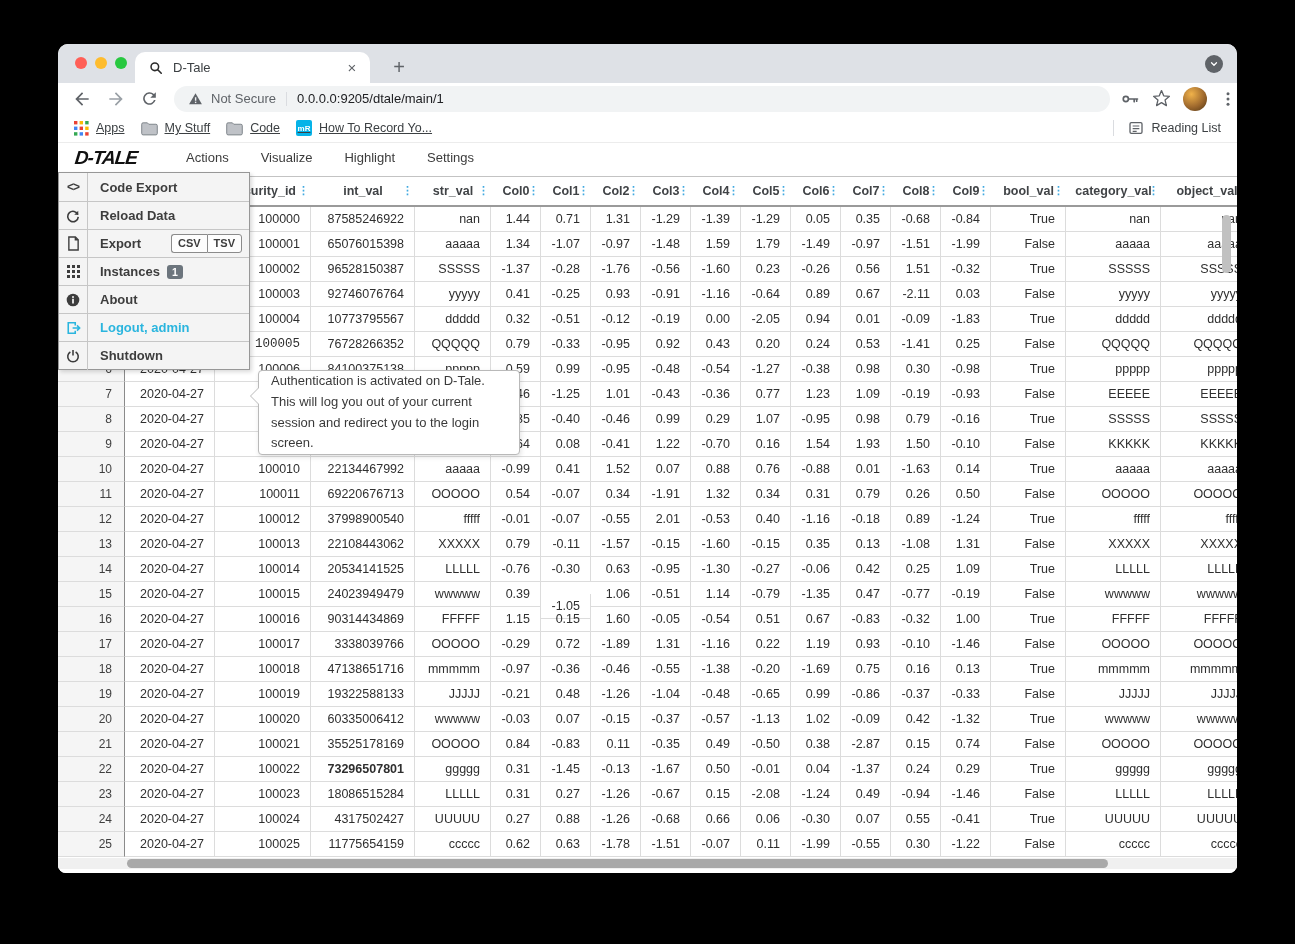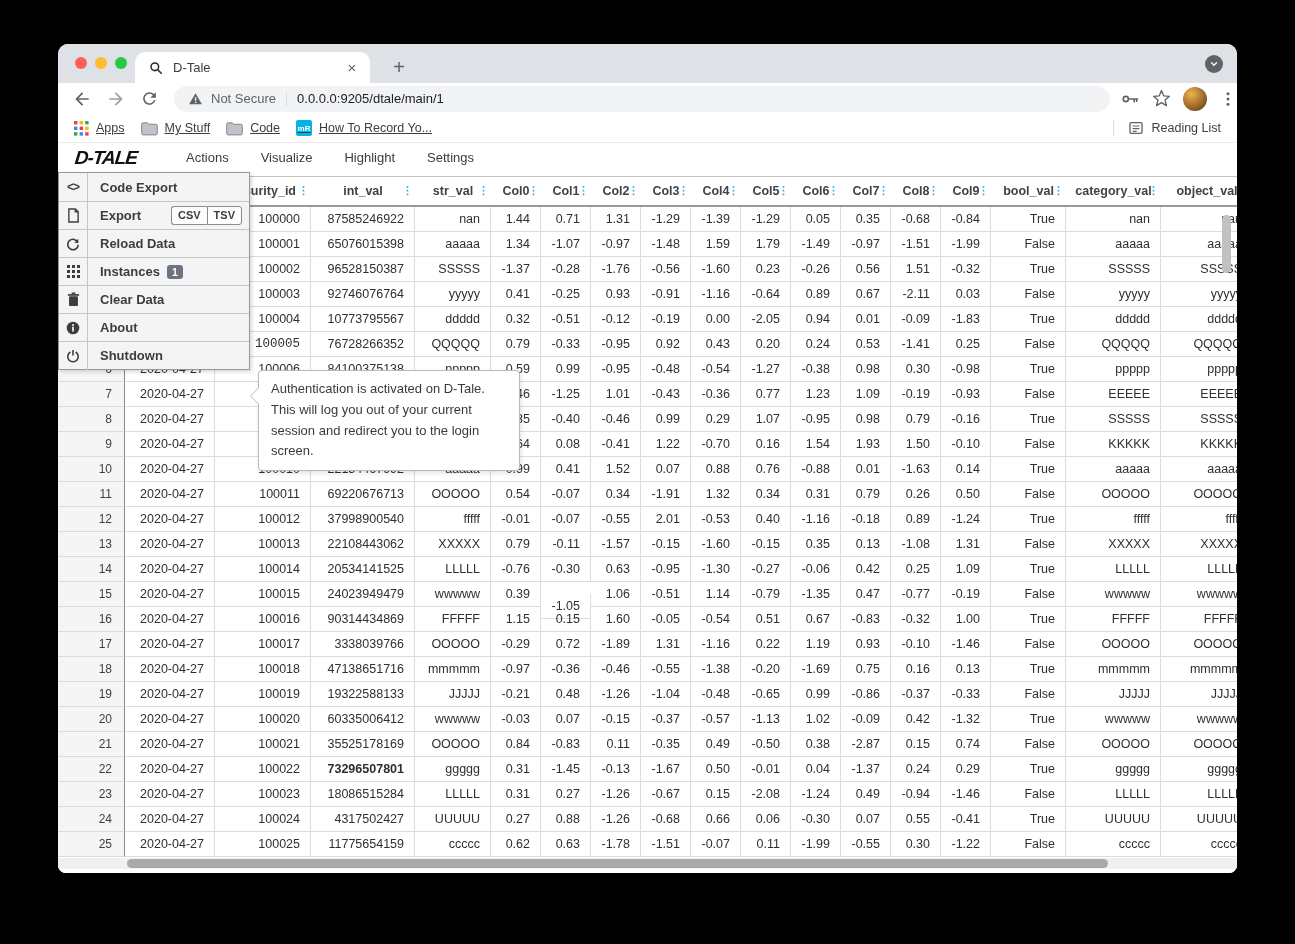--- a/index.html
+++ b/index.html
@@ -80,21 +80,21 @@
               border-radius:3px; padding:1px 5px; }
   .mi-btns { position:absolute; right:7px; top:4px; display:flex; }
   .mi-btn { border:1px solid #8b8b8b; background:#fdfdfd; font-size:11px; font-weight:bold; color:#3d3d3d;
             padding:2px 6px; line-height:1.2; }
   .mi-btn:first-child { border-radius:3px 0 0 3px; border-right:none; }
   .mi-btn:last-child  { border-radius:0 3px 3px 0; }
   .code-glyph { font-size:12px; font-weight:bold; color:#3d3d3d; letter-spacing:-1px; }
 
   
   .tooltip { position:absolute; left:200px; top:227px; width:262px; background:#fff; border:1px solid #b9b9b9;
-             border-radius:4px; padding:8px 12px; font-size:13px; line-height:1.6; color:#3a3a3a; z-index:20;
+             border-radius:4px; padding:0 12px; font-size:13px; line-height:1.6; color:#3a3a3a; z-index:20;
              box-shadow:1px 2px 5px rgba(0,0,0,.12); }
   .tooltip:before { content:""; position:absolute; left:-9px; top:16px; border:9px solid transparent;
                     border-left:none; border-right:9px solid #b9b9b9; }
   .tooltip:after  { content:""; position:absolute; left:-8px; top:17px; border:8px solid transparent;
                     border-left:none; border-right:8px solid #fff; }
 
   svg { display:block; }
 </style>
 </head>
 <body>
@@ -830,39 +830,39 @@
 
     <div class="menu" id="dtale-menu">
         <div class="mi">
           <span class="mi-icon">
             <span class="code-glyph">&lt;&gt;</span>
           </span>
           <span class="mi-label">Code Export</span>
         </div>
         <div class="mi">
           <span class="mi-icon">
+            <svg width="14" height="14" viewBox="0 0 16 16">
+              <path d="M13.6 6.4A6 6 0 1 0 14 9" fill="none" stroke="#3d3d3d" stroke-width="1.8"></path>
+              <path d="M14 2v4.6H9.4z" fill="#3d3d3d"></path>
+            </svg>
+          </span>
+          <span class="mi-label">Reload Data</span>
+        </div>
+        <div class="mi">
+          <span class="mi-icon">
             <svg width="13" height="15" viewBox="0 0 14 16">
               <path d="M2 1h7l3 3v11H2z" fill="none" stroke="#3d3d3d" stroke-width="1.5"></path>
               <path d="M9 1v3h3" fill="none" stroke="#3d3d3d" stroke-width="1.5"></path>
             </svg>
           </span>
           <span class="mi-label">Export</span>
           <span class="mi-btns">
             <span class="mi-btn">CSV</span>
             <span class="mi-btn">TSV</span>
           </span>
-        </div>
-        <div class="mi">
-          <span class="mi-icon">
-            <svg width="14" height="14" viewBox="0 0 16 16">
-              <path d="M13.6 6.4A6 6 0 1 0 14 9" fill="none" stroke="#3d3d3d" stroke-width="1.8"></path>
-              <path d="M14 2v4.6H9.4z" fill="#3d3d3d"></path>
-            </svg>
-          </span>
-          <span class="mi-label">Reload Data</span>
         </div>
         <div class="mi">
           <span class="mi-icon">
             <svg width="13" height="13" viewBox="0 0 13 13">
               <g fill="#3d3d3d">
                 <rect x="0" y="0" width="3" height="3"></rect>
                 <rect x="5" y="0" width="3" height="3"></rect>
                 <rect x="10" y="0" width="3" height="3"></rect>
                 <rect x="0" y="5" width="3" height="3"></rect>
                 <rect x="5" y="5" width="3" height="3"></rect>
@@ -871,37 +871,36 @@
                 <rect x="5" y="10" width="3" height="3"></rect>
                 <rect x="10" y="10" width="3" height="3"></rect>
               </g>
             </svg>
           </span>
           <span class="mi-label">Instances</span>
           <span class="mi-badge">1</span>
         </div>
         <div class="mi">
           <span class="mi-icon">
-            <svg width="13" height="15" viewBox="0 0 14 16">
-              <rect x="2.2" y="4.5" width="9.6" height="10.5" rx="1" fill="#3d3d3d"></rect>
-              <rect x="1" y="2.2" width="12" height="1.8" fill="#3d3d3d"></rect>
-              <rect x="5" y="0.5" width="4" height="1.6" fill="#3d3d3d"></rect>
-            </svg>
-          </span>
-          <span class="mi-label">Clear Data</span>
-        </div>
-        <div class="mi">
-          <span class="mi-icon">
             <svg width="14" height="14" viewBox="0 0 16 16">
               <circle cx="8" cy="8" r="7.2" fill="#3d3d3d"></circle>
               <rect x="7" y="6.6" width="2" height="5.4" fill="#f4f4f4"></rect>
               <rect x="7" y="3.6" width="2" height="2" fill="#f4f4f4"></rect>
             </svg>
           </span>
           <span class="mi-label">About</span>
+        </div>
+        <div class="mi accent">
+          <span class="mi-icon">
+            <svg width="15" height="14" viewBox="0 0 16 16">
+              <path d="M10 5V2H2v12h8v-3" fill="none" stroke="#2ab5de" stroke-width="1.8"></path>
+              <path d="M7 8h8M12 5l3 3-3 3" fill="none" stroke="#2ab5de" stroke-width="1.8"></path>
+            </svg>
+          </span>
+          <span class="mi-label">Logout, admin</span>
         </div>
         <div class="mi">
           <span class="mi-icon">
             <svg width="14" height="14" viewBox="0 0 16 16">
               <path d="M5 3.4a6 6 0 1 0 6 0" fill="none" stroke="#3d3d3d" stroke-width="1.8"></path>
               <path d="M8 1v6.5" stroke="#3d3d3d" stroke-width="1.8"></path>
             </svg>
           </span>
           <span class="mi-label">Shutdown</span>
         </div>

